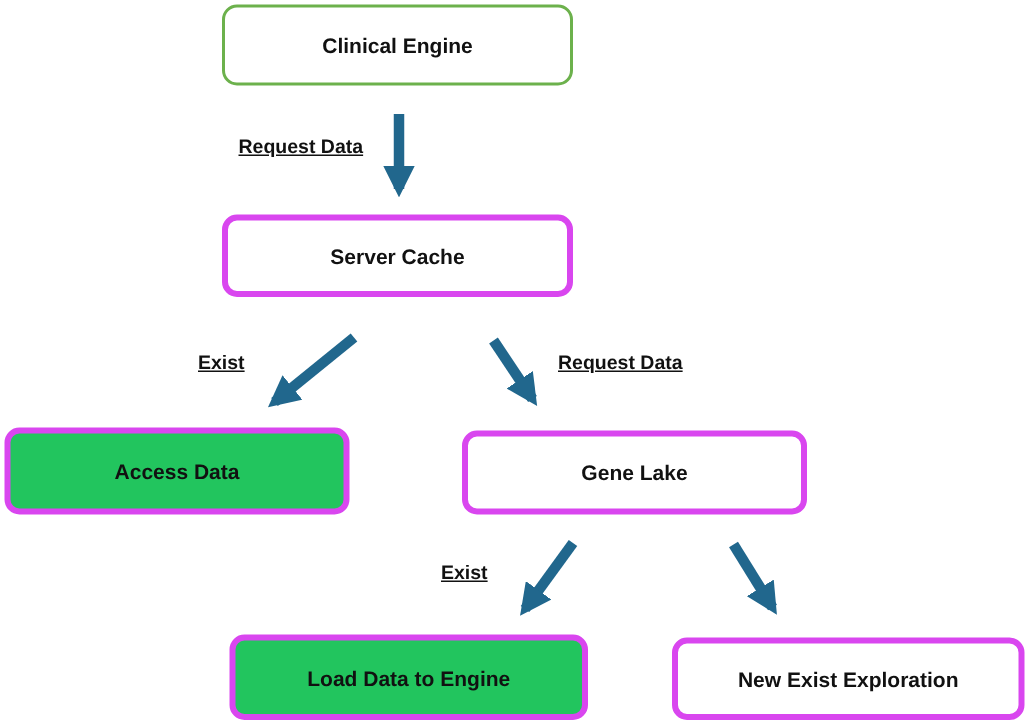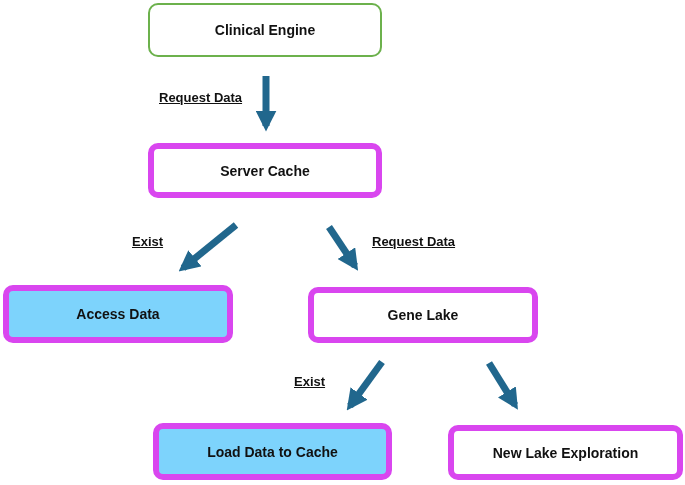--- a/index.html
+++ b/index.html
@@ -22,22 +22,22 @@
     display: flex;
     align-items: center;
     justify-content: center;
     font-size: 14px;
     font-weight: bold;
     color: #111111;
     background: #ffffff;
     text-align: center;
   }
   .node.green-border  { border: 2px solid #6cb14c; }
-  .node.pink-border   { border: 6px solid #d946ef; text-align: center; }
-  .node.blue-fill     { background: #7dd3fc; }
+  .node.pink-border   { border: 4px solid #d946ef; text-align: center; }
+  .node.blue-fill     { background: #22c55e; }
 
   #node-clinical-engine      { left: 148px; top: 3px;   width: 234px; height: 54px; }
   #node-server-cache         { left: 148px; top: 143px; width: 234px; height: 55px; }
   #node-access-data          { left: 3px;   top: 285px; width: 230px; height: 58px; }
   #node-data-lake            { left: 308px; top: 287px; width: 230px; height: 56px; }
   #node-load-data-to-cache   { left: 153px; top: 423px; width: 239px; height: 57px; }
   #node-new-gene-exploration { left: 448px; top: 425px; width: 235px; height: 55px; }
 
   .edge-label {
     position: absolute;
@@ -85,23 +85,23 @@
   </svg>
 
   <div class="node green-border" id="node-clinical-engine">Clinical Engine</div>
 
   <div class="node pink-border" id="node-server-cache">Server Cache</div>
 
   <div class="node pink-border blue-fill" id="node-access-data">Access Data</div>
 
   <div class="node pink-border" id="node-data-lake">Gene Lake</div>
 
-  <div class="node pink-border blue-fill" id="node-load-data-to-cache">Load Data to Cache</div>
+  <div class="node pink-border blue-fill" id="node-load-data-to-cache">Load Data to Engine</div>
 
-  <div class="node pink-border" id="node-new-gene-exploration">New Lake Exploration</div>
+  <div class="node pink-border" id="node-new-gene-exploration">New Exist Exploration</div>
 
   <div class="edge-label" id="label-request-data-top">Request Data</div>
 
   <div class="edge-label" id="label-exist-left">Exist</div>
 
   <div class="edge-label" id="label-request-data-right">Request Data</div>
 
   <div class="edge-label" id="label-exist-bottom">Exist</div>
 
 </div>

